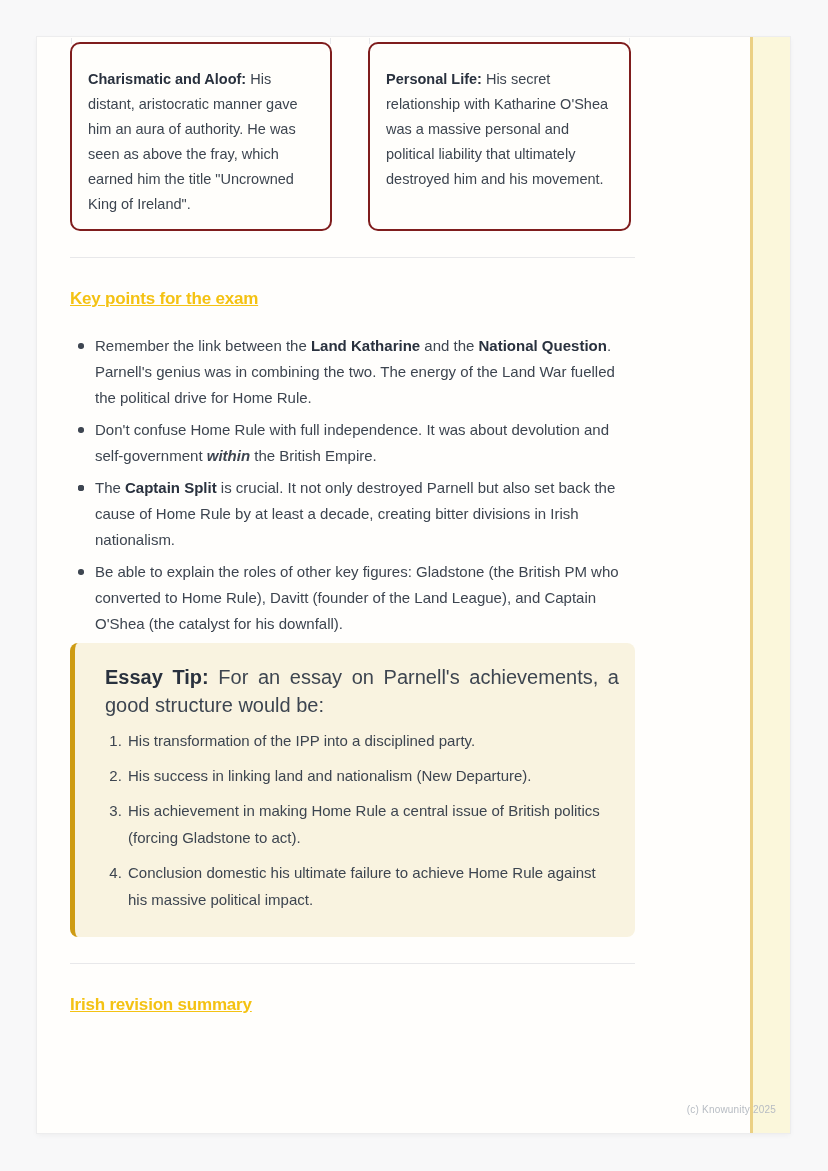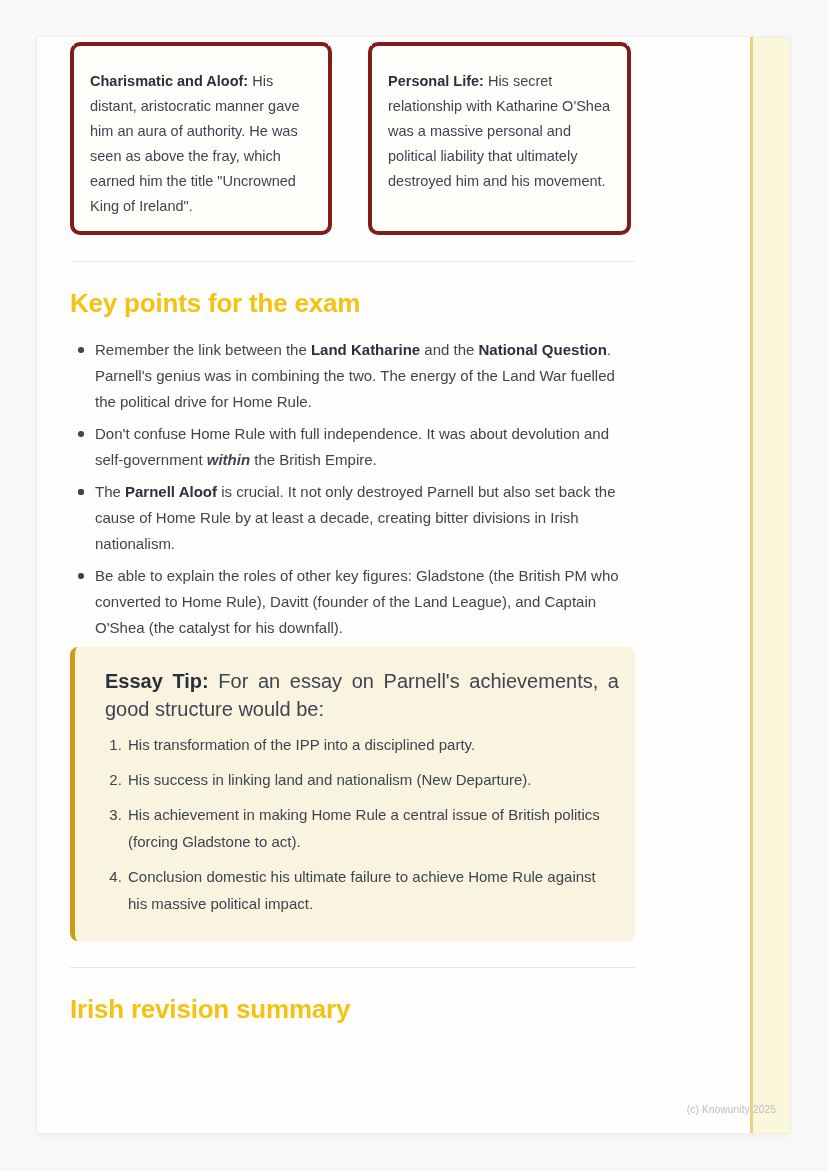--- a/index.html
+++ b/index.html
@@ -39,45 +39,46 @@
   
   .cards-row {
     margin-top: 5px;
     display: grid;
     grid-template-columns: 262px 263px;
     column-gap: 36px;
   }
   .card {
     position: relative;
     background: #fffefb;
-    border: 4px solid #7f1d1d;
+    border: 2px solid #7f1d1d;
     border-radius: 10px;
     padding: 23px 15px 12px 16px;
     font-size: 14.5px;
     line-height: 25px;
   }
   .card::before { 
     content: "";
     position: absolute;
     left: -1px; right: -1px; top: -6px; height: 6px;
     border-left: 1px solid #e7e8eb;
     border-right: 1px solid #e7e8eb;
   }
   .divider {
     border: none;
     border-top: 1px solid #e8e8ea;
     margin: 26px 0 0 0;
   }
   h2.section-heading {
     margin: 26px 0 0 0;
-    font-size: 26px;
+    font-size: 17px;
     line-height: 30px;
     font-weight: 700;
     letter-spacing: -0.2px;
     color: var(--accent, #F4C213);
+    text-decoration: underline;
   }
   ul.bullets {
     list-style: none;
     margin: 19px 0 0 0;
   }
   ul.bullets li {
     position: relative;
     padding-left: 25px;
     margin-bottom: 6px;
     font-size: 15px;
@@ -140,21 +141,21 @@
     </div>
 
     <hr class="divider">
 
     <h2 class="section-heading">Key points for the exam</h2>
 
     <ul class="bullets">
         <li><span class="dot"></span><span><span>Remember the link between the </span><span class="b">Land Katharine</span><span> and the </span><span class="b">National Question</span><span>. Parnell's genius was in combining the two. The energy of the Land War fuelled the political drive for Home Rule.</span></span></li>
         <li><span class="dot"></span><span><span>Don't confuse Home Rule with full independence. It was about devolution and self-government </span><span class="i">within</span><span> the British Empire.</span></span></li>
         <li><span class="dot"></span></li>
-        <li><span class="dot"></span><span><span>The </span><span class="b">Parnell Aloof</span><span> is crucial. It not only destroyed Parnell but also set back the cause of Home Rule by at least a decade, creating bitter divisions in Irish nationalism.</span></span></li>
+        <li><span class="dot"></span><span><span>The </span><span class="b">Captain Split</span><span> is crucial. It not only destroyed Parnell but also set back the cause of Home Rule by at least a decade, creating bitter divisions in Irish nationalism.</span></span></li>
         <li><span class="dot"></span><span><span>Be able to explain the roles of other key figures: Gladstone (the British PM who converted to Home Rule), Davitt (founder of the Land League), and Captain O'Shea (the catalyst for his downfall).</span></span></li>
       </ul>
 
     <div class="callout">
       <p class="callout-intro"><span class="b">Essay Tip:</span><span> For an essay on Parnell's achievements, a good structure would be:</span></p>
       <ol class="callout-list">
           <li>His transformation of the IPP into a disciplined party.</li>
           <li>His success in linking land and nationalism (New Departure).</li>
           <li>His achievement in making Home Rule a central issue of British politics (forcing Gladstone to act).</li>
           <li>Conclusion domestic his ultimate failure to achieve Home Rule against his massive political impact.</li>

